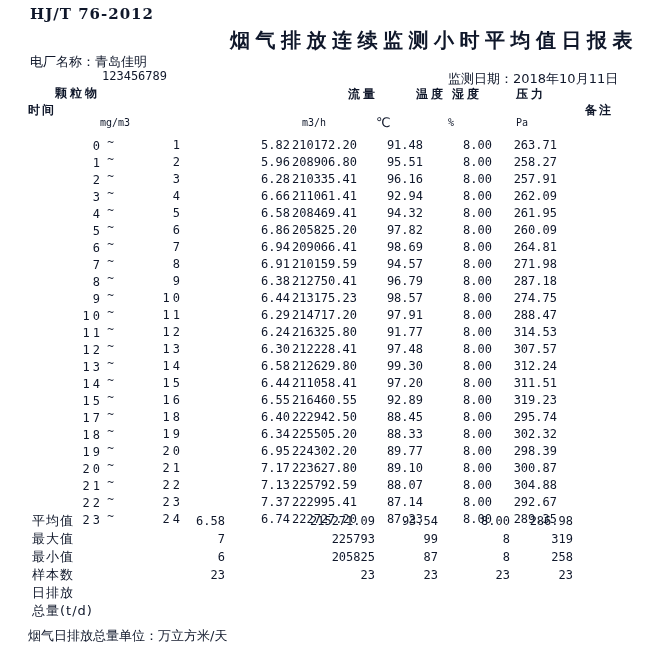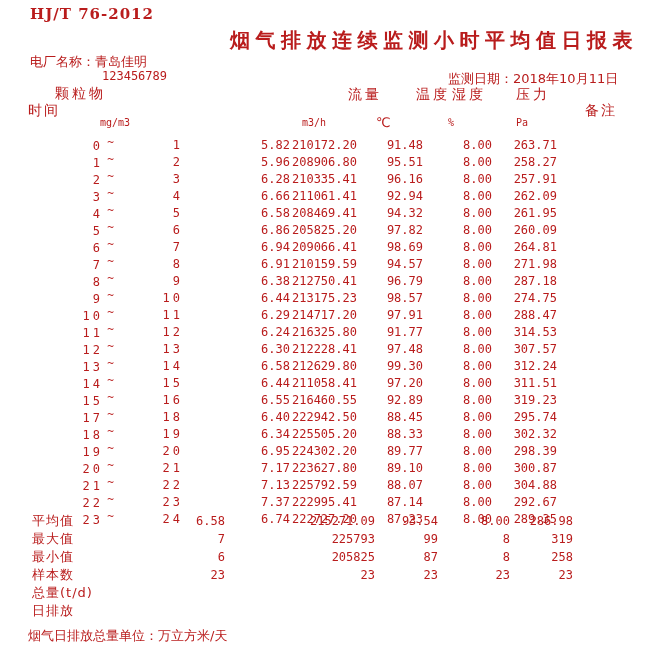--- a/index.html
+++ b/index.html
@@ -1,25 +1,25 @@
 <!DOCTYPE html>
 <html><head>
 <meta charset="utf-8">
 <style>
   html,body{margin:0;padding:0;background:#fff;}
-  .page{position:relative;width:657px;height:656px;background:#ffffff;color:#b91c1c;
+  .page{position:relative;width:657px;height:656px;background:#ffffff;color:#0f172a;
         font-family:"DejaVu Sans",sans-serif;overflow:hidden;}
   .abs{position:absolute;white-space:nowrap;}
   .std{left:30px;top:5px;font-family:"DejaVu Serif",serif;font-weight:bold;font-size:15px;letter-spacing:1px;}
   .title{left:230px;top:27px;font-weight:bold;font-size:20px;letter-spacing:5.5px;}
   .plant{left:30px;top:53px;font-size:13px;}
   .tick{left:33px;top:62px;font-family:"DejaVu Sans Mono",monospace;font-size:12px;}
   .code{left:102px;top:69px;font-family:"DejaVu Sans Mono",monospace;font-size:12px;}
   .date{left:448px;top:70px;font-size:13px;}
-  .lbl{font-size:14px;letter-spacing:3px;}
+  .lbl{font-size:12px;letter-spacing:3px;font-weight:bold;}
   .lbl-pm{left:55px;top:85px;}
   .lbl-flow{left:348px;top:86px;}
   .lbl-temp{left:416px;top:86px;}
   .lbl-hum{left:452px;top:86px;}
   .lbl-press{left:516px;top:86px;}
   .lbl-time{left:28px;top:102px;letter-spacing:2px;}
   .lbl-remark{left:585px;top:102px;letter-spacing:2px;text-align:center;}
   .unit{font-family:"DejaVu Sans Mono",monospace;font-size:10px;}
   .u-pm{left:100px;top:117px;}
   .u-flow{left:302px;top:117px;}
@@ -357,30 +357,30 @@
         <tr>
           <td class="s-label">样本数</td>
           <td>23</td>
           <td>23</td>
           <td>23</td>
           <td>23</td>
           <td>23</td>
           <td></td>
         </tr>
         <tr>
+          <td class="s-label">日排放</td>
+          <td></td>
+          <td></td>
+          <td></td>
+          <td></td>
+          <td></td>
+          <td></td>
+        </tr>
+        <tr>
           <td class="s-label">总量(t/d)</td>
-          <td></td>
-          <td></td>
-          <td></td>
-          <td></td>
-          <td></td>
-          <td></td>
-        </tr>
-        <tr>
-          <td class="s-label">日排放</td>
           <td></td>
           <td></td>
           <td></td>
           <td></td>
           <td></td>
           <td></td>
         </tr>
       </tbody>
   </table>
 

